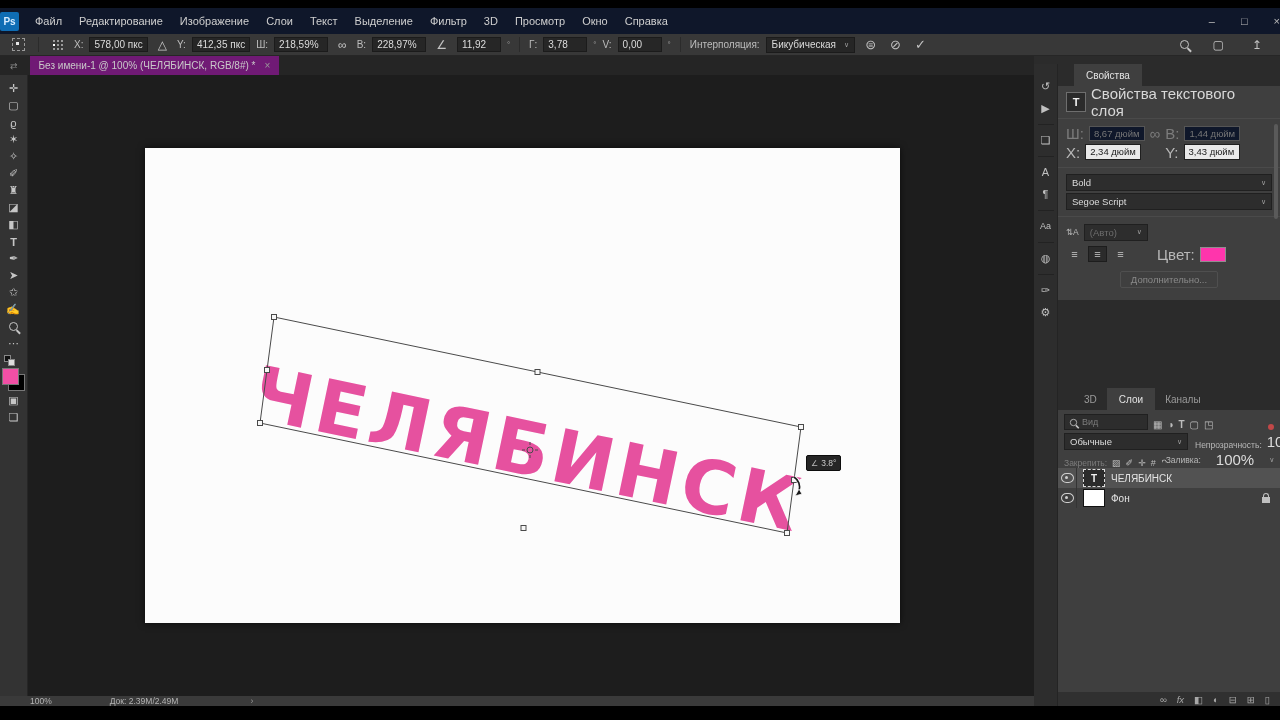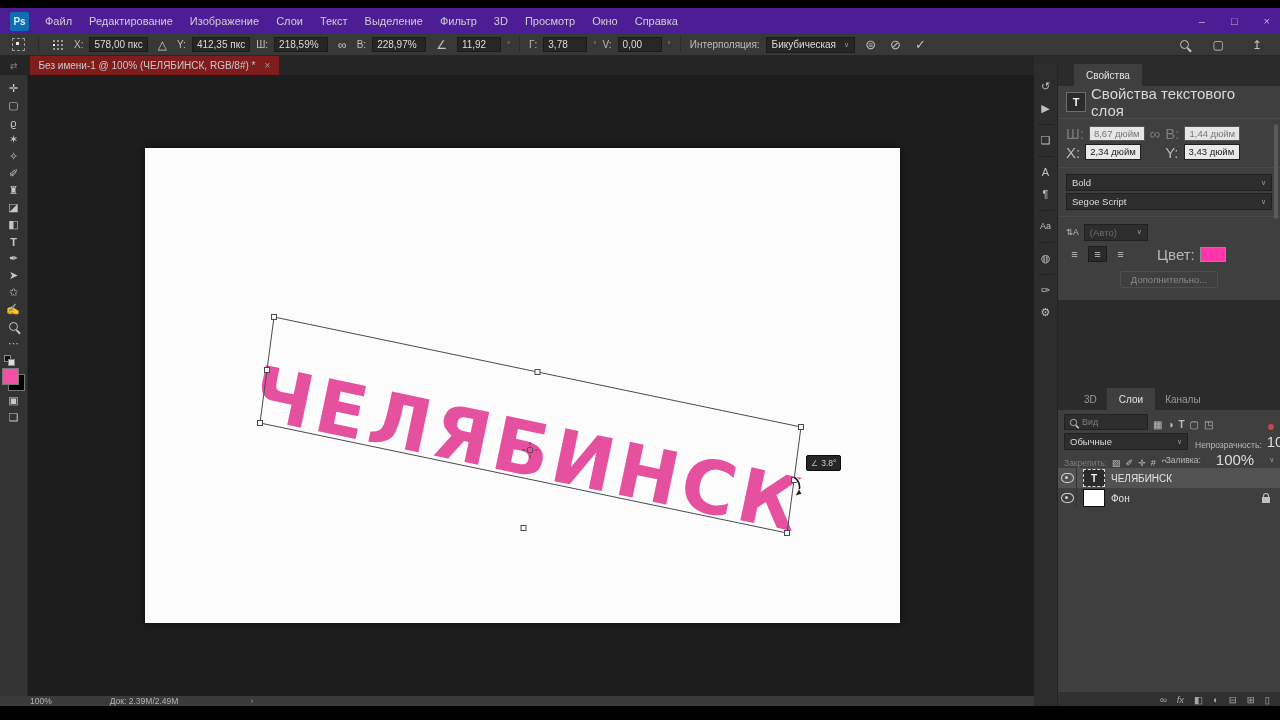--- a/index.html
+++ b/index.html
@@ -1,21 +1,21 @@
 <!DOCTYPE html>
 <html><head>
 <meta charset="utf-8">
 <style>
   html,body{margin:0;padding:0}
   body{position:relative;width:1280px;height:720px;background:#000;overflow:hidden;
        font-family:"Liberation Sans",sans-serif;-webkit-font-smoothing:antialiased}
   .abs{position:absolute}
   
-  .menubar{left:0;top:8px;width:1280px;height:26px;background:#4c1d95;display:flex;align-items:center;
-           padding:0 10px;box-sizing:border-box}
+  .menubar{left:0;top:8px;width:1280px;height:26px;background:#0f172a;display:flex;align-items:center;
+           padding:0 0;box-sizing:border-box}
   .pslogo{width:19px;height:19px;background:#0f6db4;color:#d6ecff;font-size:10px;font-weight:bold;
           display:flex;align-items:center;justify-content:center;border-radius:2px;margin-right:16px}
   .menuitem{color:#cfcfcf;font-size:11px;margin-right:17px;white-space:nowrap}
   .wincontrols{margin-left:auto;display:flex;gap:26px;color:#bdbdbd;font-size:11px}
   .optionsbar{left:0;top:34px;width:1280px;height:22px;background:#383838;border-bottom:1px solid #262626;
               display:flex;align-items:center;font-size:10px;color:#c4c4c4;padding:0 8px;gap:6px;box-sizing:border-box}
   .obox{width:11px;height:11px;border:1px dashed #9a9a9a;position:relative;margin:0 4px}
   .obox::after{content:"";position:absolute;left:3px;top:3px;width:3px;height:3px;background:#e8e8e8}
   .refpoint{display:grid;grid-template-columns:repeat(3,4px);grid-auto-rows:4px;gap:0;margin:0 4px}
   .refpoint i{width:2px;height:2px;background:#9a9a9a;display:block;margin:1px}
@@ -25,21 +25,21 @@
           color:#dcdcdc;min-width:44px}
   .ofield.sm{min-width:34px}
   .osep{width:1px;height:15px;background:#2b2b2b;margin:0 3px}
   .odd{background:#262626;border:1px solid #1b1b1b;height:14px;display:flex;align-items:center;
        padding:0 5px;gap:8px;color:#dcdcdc}
   .chev{font-size:7px;color:#9f9f9f}
   .oicon{color:#c4c4c4;font-size:12px;margin:0 4px}
   .deg{font-size:8px;color:#9f9f9f}
   .tabstrip{left:0;top:56px;width:1034px;height:19px;background:#252525;display:flex;align-items:flex-end}
   .tabscroll{color:#8a8a8a;font-size:9px;margin:0 12px 4px 10px}
-  .doctab{background:#7f1d1d;height:19px;display:flex;align-items:center;padding:0 9px;gap:9px;
+  .doctab{background:#701a75;height:19px;display:flex;align-items:center;padding:0 9px;gap:9px;
           font-size:10px;color:#c9c9c9;white-space:nowrap}
   .tabclose{color:#9a9a9a;font-size:10px}
   .tsright{left:1034px;top:56px;width:246px;height:8px;background:#2b2b2b}
   
   .toolbar{left:0;top:75px;width:28px;height:621px;background:#333333;border-right:1px solid #262626;
            display:flex;flex-direction:column;align-items:center;padding-top:5px;box-sizing:border-box}
   .tool{height:17px;display:flex;align-items:center;justify-content:center;color:#c6c6c6;font-size:11px;width:100%}
   .mag{width:7px;height:7px;border:1.5px solid #c6c6c6;border-radius:50%;position:relative;display:inline-block}
   .mag::after{content:"";position:absolute;width:5px;height:1.5px;background:#c6c6c6;transform:rotate(45deg);
               right:-4px;bottom:-2px}
@@ -78,21 +78,21 @@
   .ptabbar{position:absolute;left:16px;width:222px;height:22px;display:flex;align-items:center}
   .ptab{background:#3f3f3f;height:22px;display:flex;align-items:center;padding:0 12px;font-size:10px;color:#e2e2e2}
   .ptabdim{height:22px;display:flex;align-items:center;padding:0 10px;font-size:10px;color:#9a9a9a}
   .pmenu{margin-left:auto;margin-right:8px;color:#b5b5b5;font-size:11px}
   .pbody{position:absolute;left:0;width:222px;background:#3f3f3f;box-sizing:border-box}
   .prow{display:flex;align-items:center;padding:0 8px;gap:5px}
   .plabel{color:#b8b8b8;font-size:15px}
   .plabel.dim{color:#7c7c7c}
   .pfield-light{background:#e9e9e9;color:#1b1b1b;font-size:9.5px;height:14px;line-height:14px;
                 padding:0 4px;min-width:46px;border:1px solid #1f1f1f}
-  .pfield-dark{background:#e5e5e5;color:#767676;font-size:9.5px;height:13px;line-height:13px;
+  .pfield-dark{background:#0f172a;color:#767676;font-size:9.5px;height:13px;line-height:13px;
                padding:0 4px;min-width:44px;border:1px solid #555}
   .pdd{background:#2d2d2d;border:1px solid #202020;height:15px;display:flex;align-items:center;
        padding:0 5px;color:#dcdcdc;font-size:9.5px;flex:1;gap:6px}
   .pdd .chev{margin-left:auto}
   .pdd.dis{color:#6e6e6e}
   .pdd.fix{flex:none}
   .psep{height:1px;background:#4a4a4a;margin:5px 0}
   .ticon{width:18px;height:18px;background:#2b2b2b;border:1px solid #6e6e6e;color:#f0f0f0;font-size:11px;
          font-weight:bold;display:flex;align-items:center;justify-content:center}
   .vaicon{border:1px solid #9a9a9a;color:#e8e8e8;font-size:8px;font-weight:bold;padding:1px 2px;

